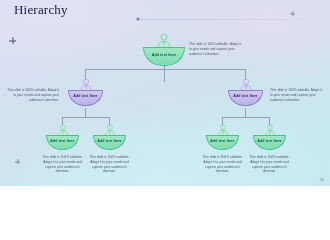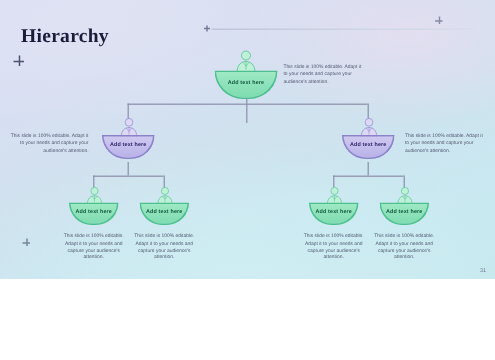--- a/index.html
+++ b/index.html
@@ -14,23 +14,23 @@
     background:
       radial-gradient(ellipse 70% 60% at 18% 8%, #dfe2f3 0%, rgba(223,226,243,0) 62%),
       radial-gradient(ellipse 60% 55% at 82% 12%, #e2def0 0%, rgba(226,222,240,0) 60%),
       radial-gradient(ellipse 90% 70% at 50% 100%, #cfeef3 0%, rgba(207,238,243,0) 70%),
       linear-gradient(160deg, #dbe0f4 0%, #d8dff2 22%, #cfe2ee 52%, #c9e8f1 78%, #c6e9ee 100%);
     overflow:hidden;
   }
 
   
   #title{
-    position:absolute;left:14px;top:16px;
+    position:absolute;left:14px;top:2px;
     font-family:"Liberation Serif", serif;
-    font-weight:700;
+    font-weight:400;
     font-size:13px;
     letter-spacing:.2px;
     color:#1b1b3a;
     white-space:nowrap;
   }
 
   
   .plus{position:absolute;color:#2e3350;opacity:.85;}
   .plus:before,.plus:after{content:"";position:absolute;background:#333a58;}
   .plus:before{left:0;top:50%;width:100%;height:1px;transform:translateY(-50%);}

